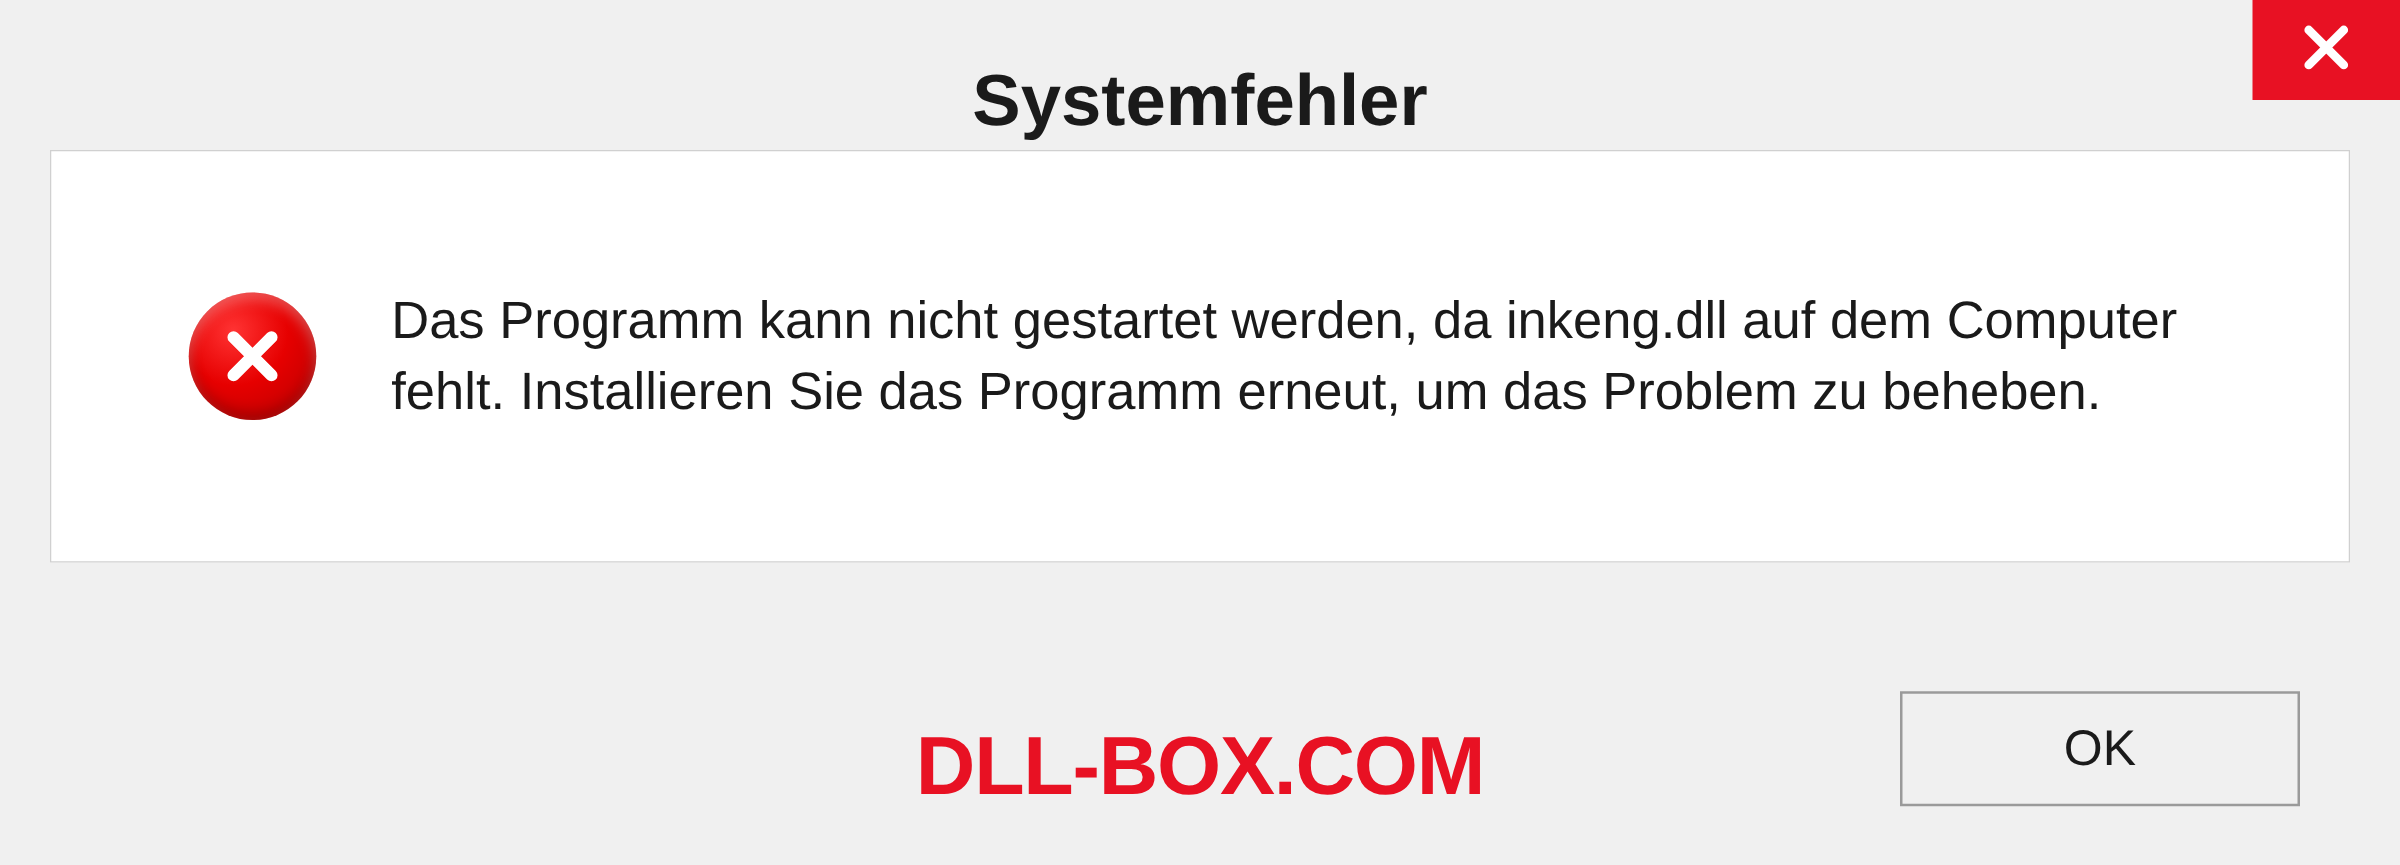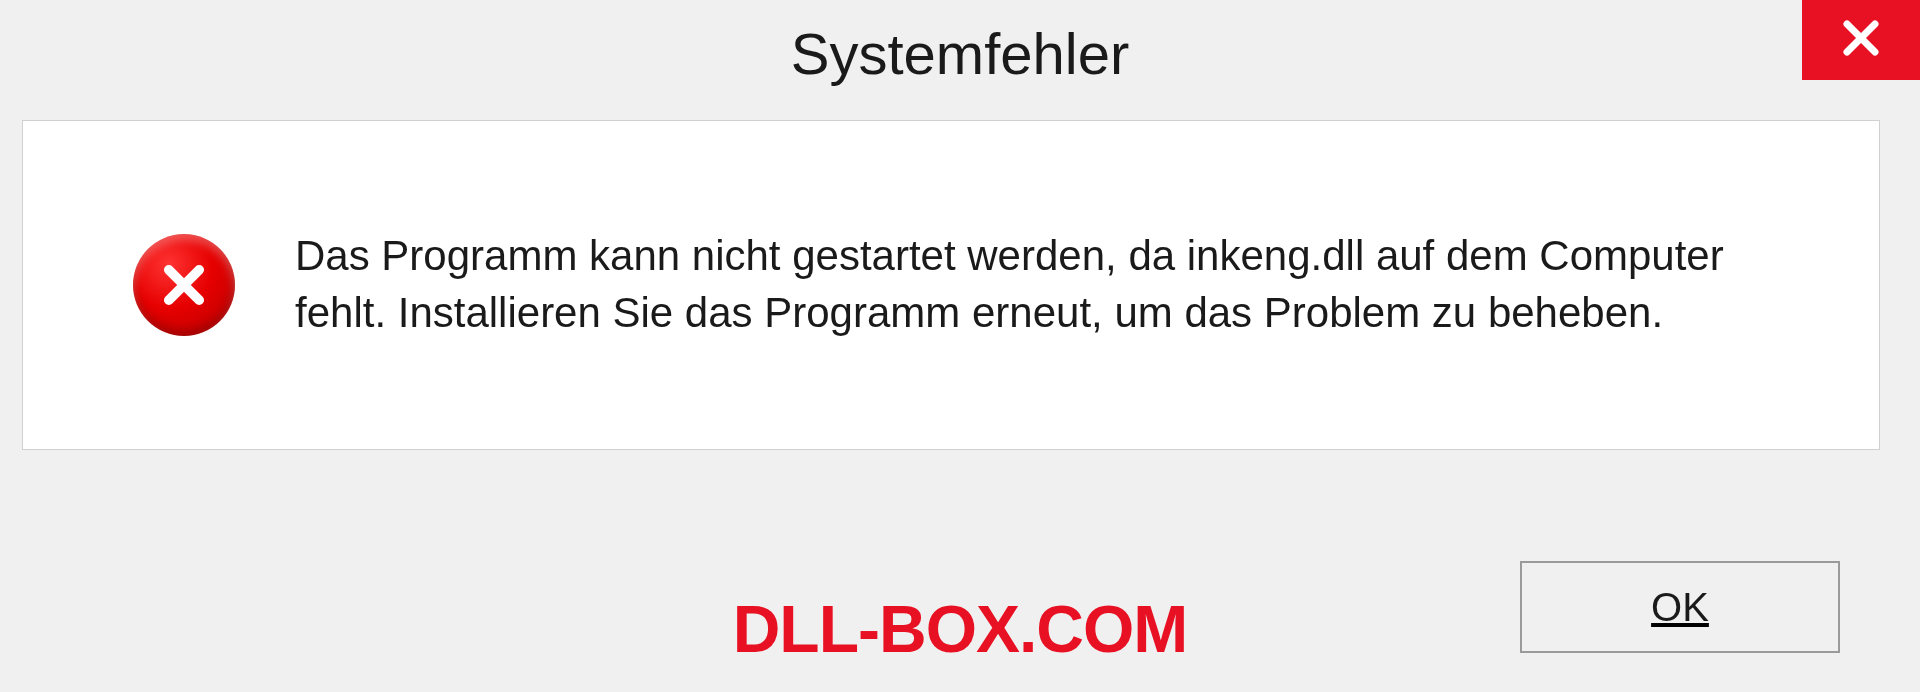--- a/index.html
+++ b/index.html
@@ -24,42 +24,43 @@
     .title-bar {
       height: 100px;
       display: flex;
       align-items: flex-start;
       justify-content: center;
       position: relative;
       padding-top: 20px;
     }
     .title-text {
       font-size: 58px;
-      font-weight: 400;
+      font-weight: 700;
       color: #1a1a1a;
       text-align: center;
+      margin-top: 27px;
     }
     .close-button {
       position: absolute;
       top: 0;
       right: 0;
       width: 118px;
       height: 80px;
       background: #e81123;
       display: flex;
       align-items: center;
       justify-content: center;
       cursor: pointer;
     }
     .close-button svg {
       width: 42px;
       height: 42px;
     }
     .content-panel {
-      margin: 20px 40px 20px 22px;
+      margin: 20px 40px 20px 40px;
       background: #ffffff;
       border: 1px solid #d0d0d0;
       padding: 80px 60px 80px 110px;
       display: flex;
       align-items: center;
       gap: 60px;
       min-height: 330px;
     }
     .error-icon-wrapper {
       flex-shrink: 0;
@@ -81,29 +82,28 @@
       height: 52px;
     }
     .message-text {
       font-size: 42px;
       line-height: 1.35;
       color: #1a1a1a;
       flex: 1;
     }
     .footer-bar {
       position: absolute;
-      bottom: 0;
+      bottom: 17px;
       left: 0;
       right: 0;
       height: 140px;
       display: flex;
-      align-items: center;
+      align-items: flex-end;
       justify-content: flex-end;
       padding: 0 80px 30px 0;
-      text-decoration: underline;
     }
     .watermark {
       position: absolute;
       left: 50%;
       transform: translateX(-50%);
       bottom: 25px;
       font-size: 66px;
       font-weight: 900;
       color: #e81123;
       letter-spacing: -1px;

